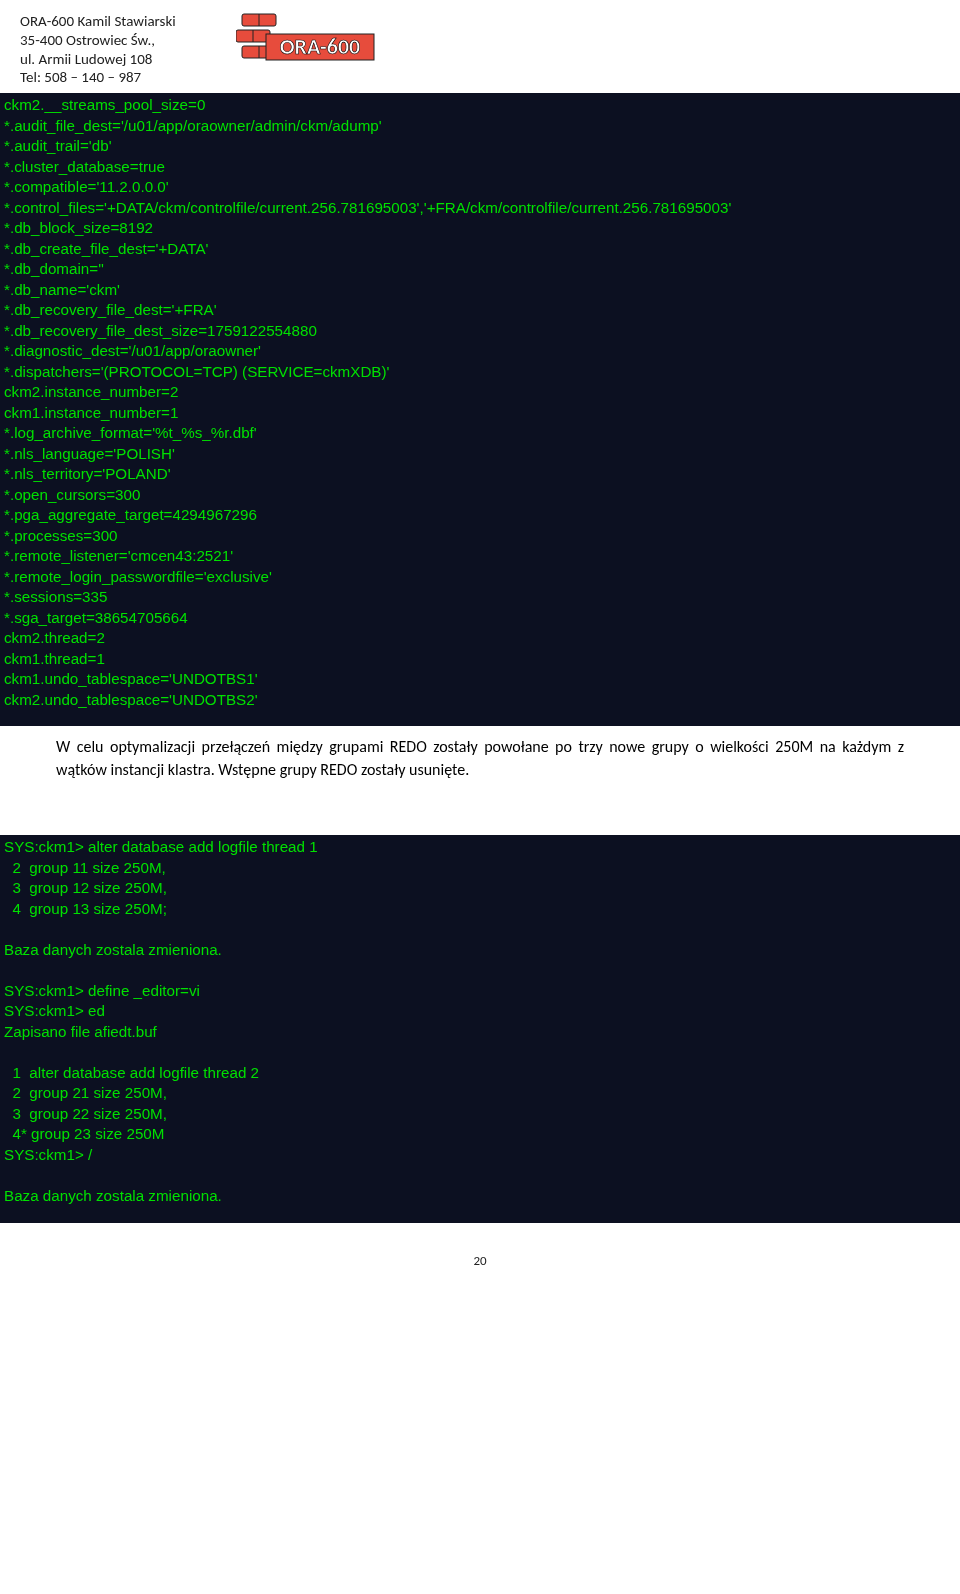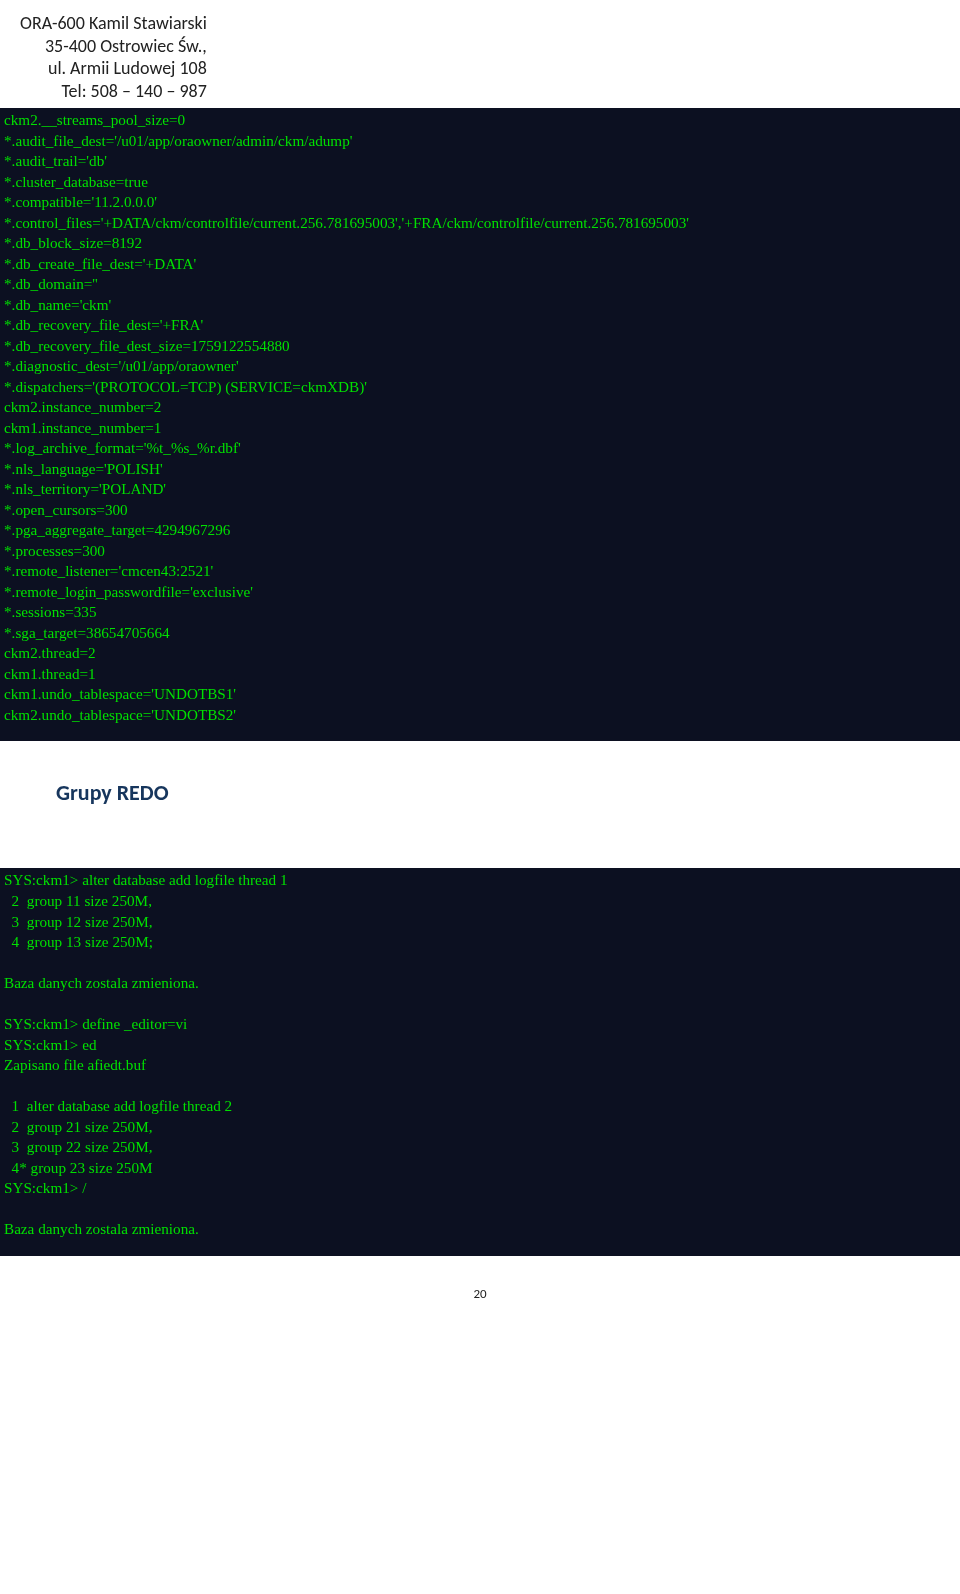--- a/index.html
+++ b/index.html
@@ -13,35 +13,34 @@
   }
   .page {
     padding: 0 56px 20px 56px;
   }
   .header {
     display: flex;
     align-items: flex-start;
     padding: 12px 56px 6px 20px;
   }
   .header-text {
-    font-size: 18px;
+    font-size: 15px;
     line-height: 1.25;
     color: #222;
-    text-align: right;
   }
   .header-text .tel-label { font-weight: normal; }
   .logo {
     margin-left: 60px;
     margin-top: -2px;
   }
   .logo-svg { display: block; }
   .terminal {
     background: #0c1021;
     color: #00e000;
-    font-family: Liberation Serif, serif;
+    font-family: Liberation Sans, sans-serif;
     font-size: 15.2px;
     line-height: 1.35;
     padding: 2px 4px 16px 4px;
     white-space: pre;
     overflow: hidden;
     margin: 0 0 10px 0;
   }
   .term-line {
     white-space: pre-wrap;
     word-break: break-all;
@@ -69,23 +68,35 @@
 </head>
 <body>
 
 <div class="header">
   <div class="header-text">
     <div>ORA-600 Kamil Stawiarski</div>
     <div>35-400 Ostrowiec Św.,</div>
     <div>ul. Armii Ludowej 108</div>
     <div><span class="tel-label">Tel:</span><span> 508 – 140 – 987</span></div>
   </div>
+  <div class="logo">
+    <svg class="logo-svg" width="146" height="66" viewBox="0 0 146 66">
+      <rect x="6" y="4" width="34" height="12" rx="2" fill="#e74c3c" stroke="#222" stroke-width="1"></rect>
+      <line x1="23" y1="4" x2="23" y2="16" stroke="#222" stroke-width="1"></line>
+      <rect x="0" y="20" width="34" height="12" rx="2" fill="#e74c3c" stroke="#222" stroke-width="1"></rect>
+      <line x1="17" y1="20" x2="17" y2="32" stroke="#222" stroke-width="1"></line>
+      <rect x="6" y="36" width="34" height="12" rx="2" fill="#e74c3c" stroke="#222" stroke-width="1"></rect>
+      <line x1="23" y1="36" x2="23" y2="48" stroke="#222" stroke-width="1"></line>
+      <rect x="30" y="24" width="108" height="26" fill="#e74c3c" stroke="#222" stroke-width="1"></rect>
+      <text x="84" y="44" text-anchor="middle" font-family="Calibri, Arial" font-size="22" font-weight="bold" fill="#fff" stroke="#000" stroke-width="0.6">ORA-600</text>
+    </svg>
+  </div>
 </div>
 
 <div class="terminal" id="terminal1"><div class="term-line">ckm2.__streams_pool_size=0</div><div class="term-line">*.audit_file_dest='/u01/app/oraowner/admin/ckm/adump'</div><div class="term-line">*.audit_trail='db'</div><div class="term-line">*.cluster_database=true</div><div class="term-line">*.compatible='11.2.0.0.0'</div><div class="term-line">*.control_files='+DATA/ckm/controlfile/current.256.781695003','+FRA/ckm/controlfile/current.256.781695003'</div><div class="term-line">*.db_block_size=8192</div><div class="term-line">*.db_create_file_dest='+DATA'</div><div class="term-line">*.db_domain=''</div><div class="term-line">*.db_name='ckm'</div><div class="term-line">*.db_recovery_file_dest='+FRA'</div><div class="term-line">*.db_recovery_file_dest_size=1759122554880</div><div class="term-line">*.diagnostic_dest='/u01/app/oraowner'</div><div class="term-line">*.dispatchers='(PROTOCOL=TCP) (SERVICE=ckmXDB)'</div><div class="term-line">ckm2.instance_number=2</div><div class="term-line">ckm1.instance_number=1</div><div class="term-line">*.log_archive_format='%t_%s_%r.dbf'</div><div class="term-line">*.nls_language='POLISH'</div><div class="term-line">*.nls_territory='POLAND'</div><div class="term-line">*.open_cursors=300</div><div class="term-line">*.pga_aggregate_target=4294967296</div><div class="term-line">*.processes=300</div><div class="term-line">*.remote_listener='cmcen43:2521'</div><div class="term-line">*.remote_login_passwordfile='exclusive'</div><div class="term-line">*.sessions=335</div><div class="term-line">*.sga_target=38654705664</div><div class="term-line">ckm2.thread=2</div><div class="term-line">ckm1.thread=1</div><div class="term-line">ckm1.undo_tablespace='UNDOTBS1'</div><div class="term-line">ckm2.undo_tablespace='UNDOTBS2'</div></div>
 
 <div class="page">
-  <h2 class="section">Grupy REDO</h2>
+  <div class="body-text">W celu optymalizacji przełączeń między grupami REDO zostały powołane po trzy nowe grupy o wielkości 250M na każdym z wątków instancji klastra. Wstępne grupy REDO zostały usunięte.</div>
 </div>
 
 <div class="terminal" id="terminal2" style="margin-top:34px;"><div class="term-line">SYS:ckm1&gt; alter database add logfile thread 1</div><div class="term-line">  2  group 11 size 250M,</div><div class="term-line">  3  group 12 size 250M,</div><div class="term-line">  4  group 13 size 250M;</div><div class="term-line blank"> </div><div class="term-line">Baza danych zostala zmieniona.</div><div class="term-line blank"> </div><div class="term-line">SYS:ckm1&gt; define _editor=vi</div><div class="term-line">SYS:ckm1&gt; ed</div><div class="term-line">Zapisano file afiedt.buf</div><div class="term-line blank"> </div><div class="term-line">  1  alter database add logfile thread 2</div><div class="term-line">  2  group 21 size 250M,</div><div class="term-line">  3  group 22 size 250M,</div><div class="term-line">  4* group 23 size 250M</div><div class="term-line">SYS:ckm1&gt; /</div><div class="term-line blank"> </div><div class="term-line">Baza danych zostala zmieniona.</div></div>
 
 <div class="page-num">20</div>
 
 </body></html>

